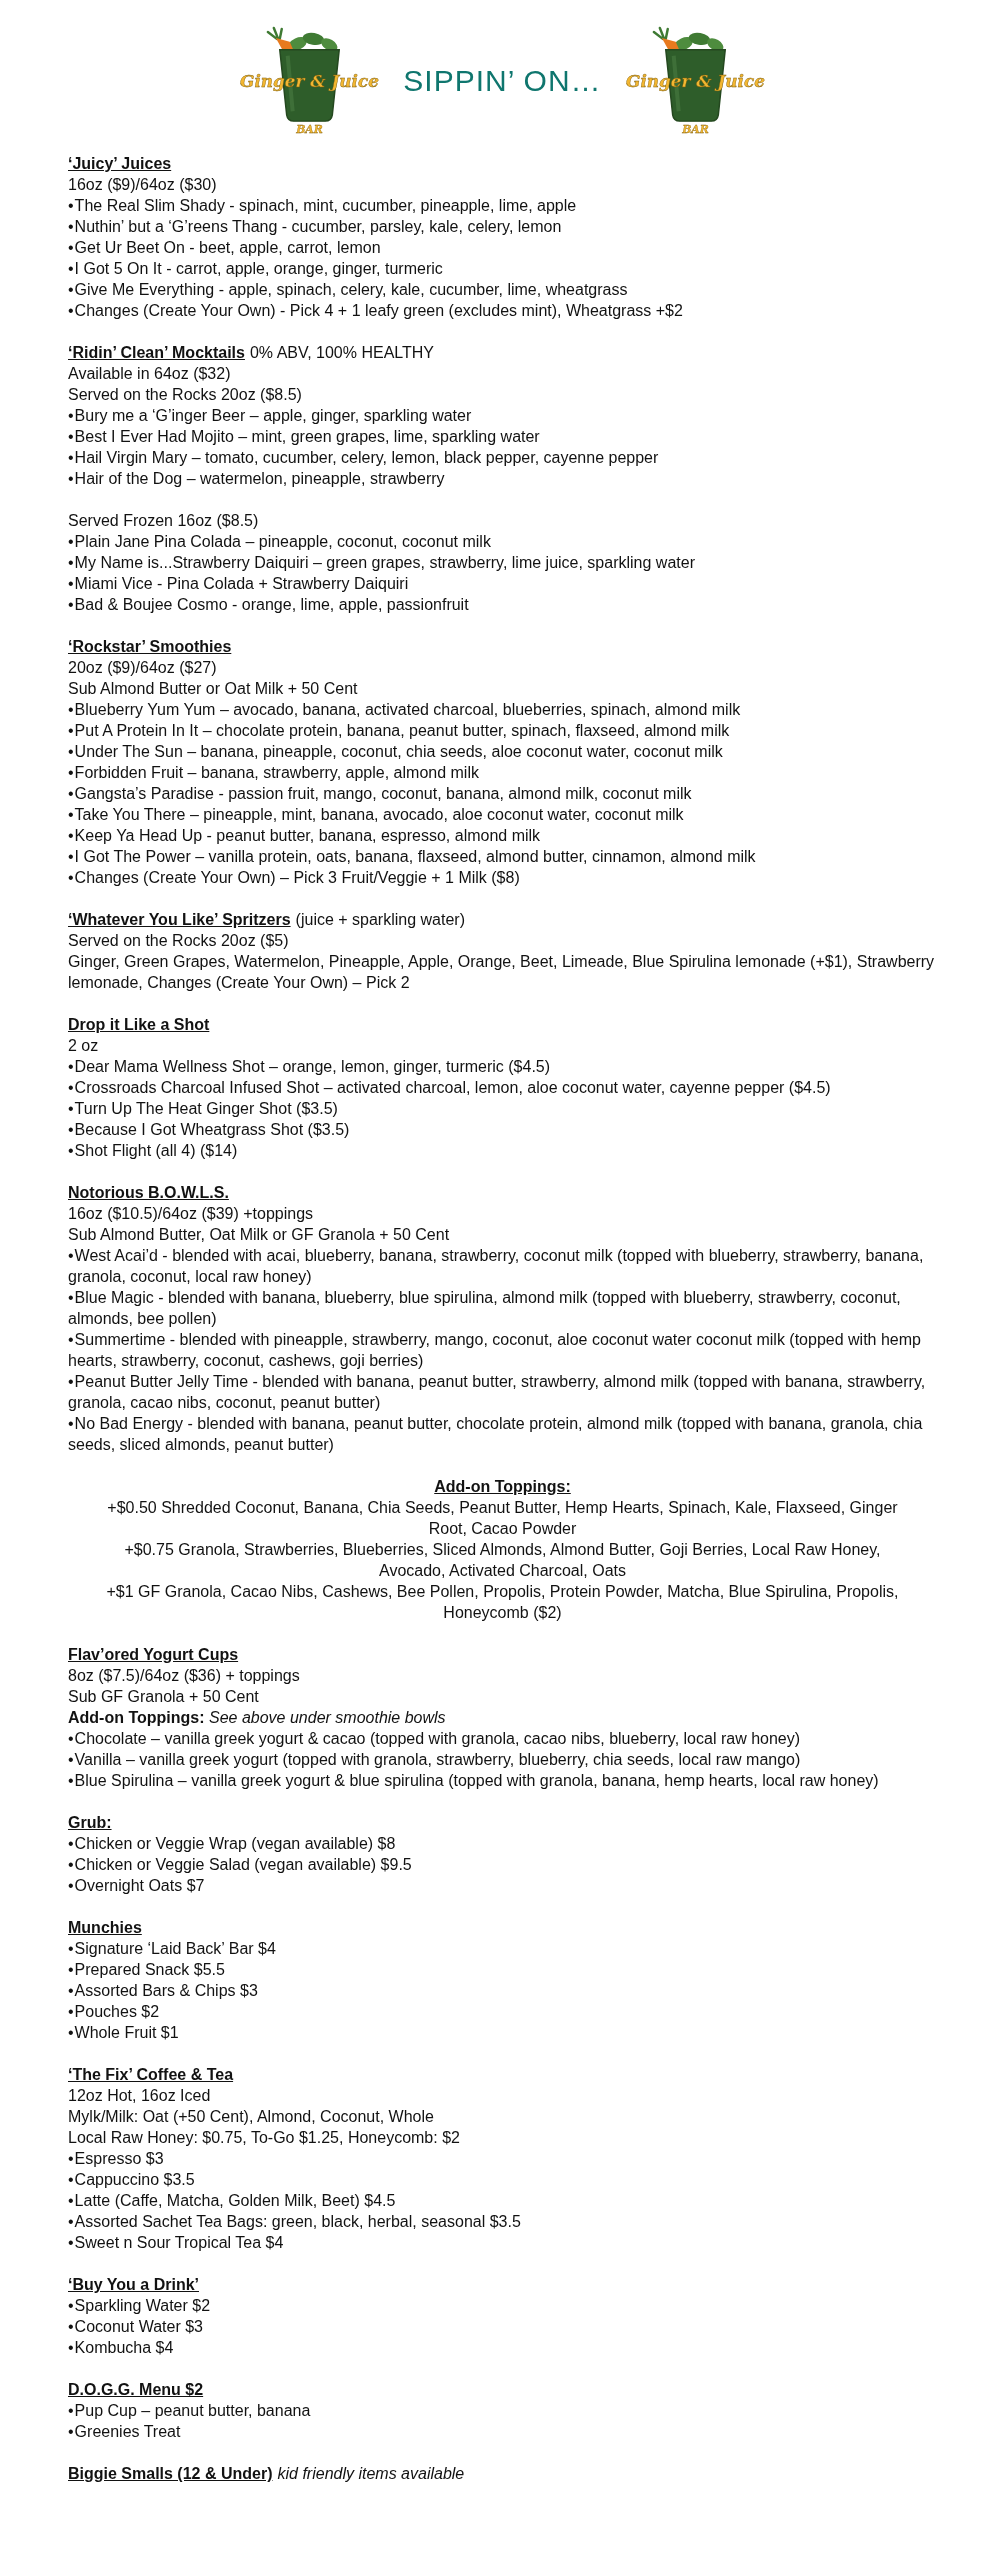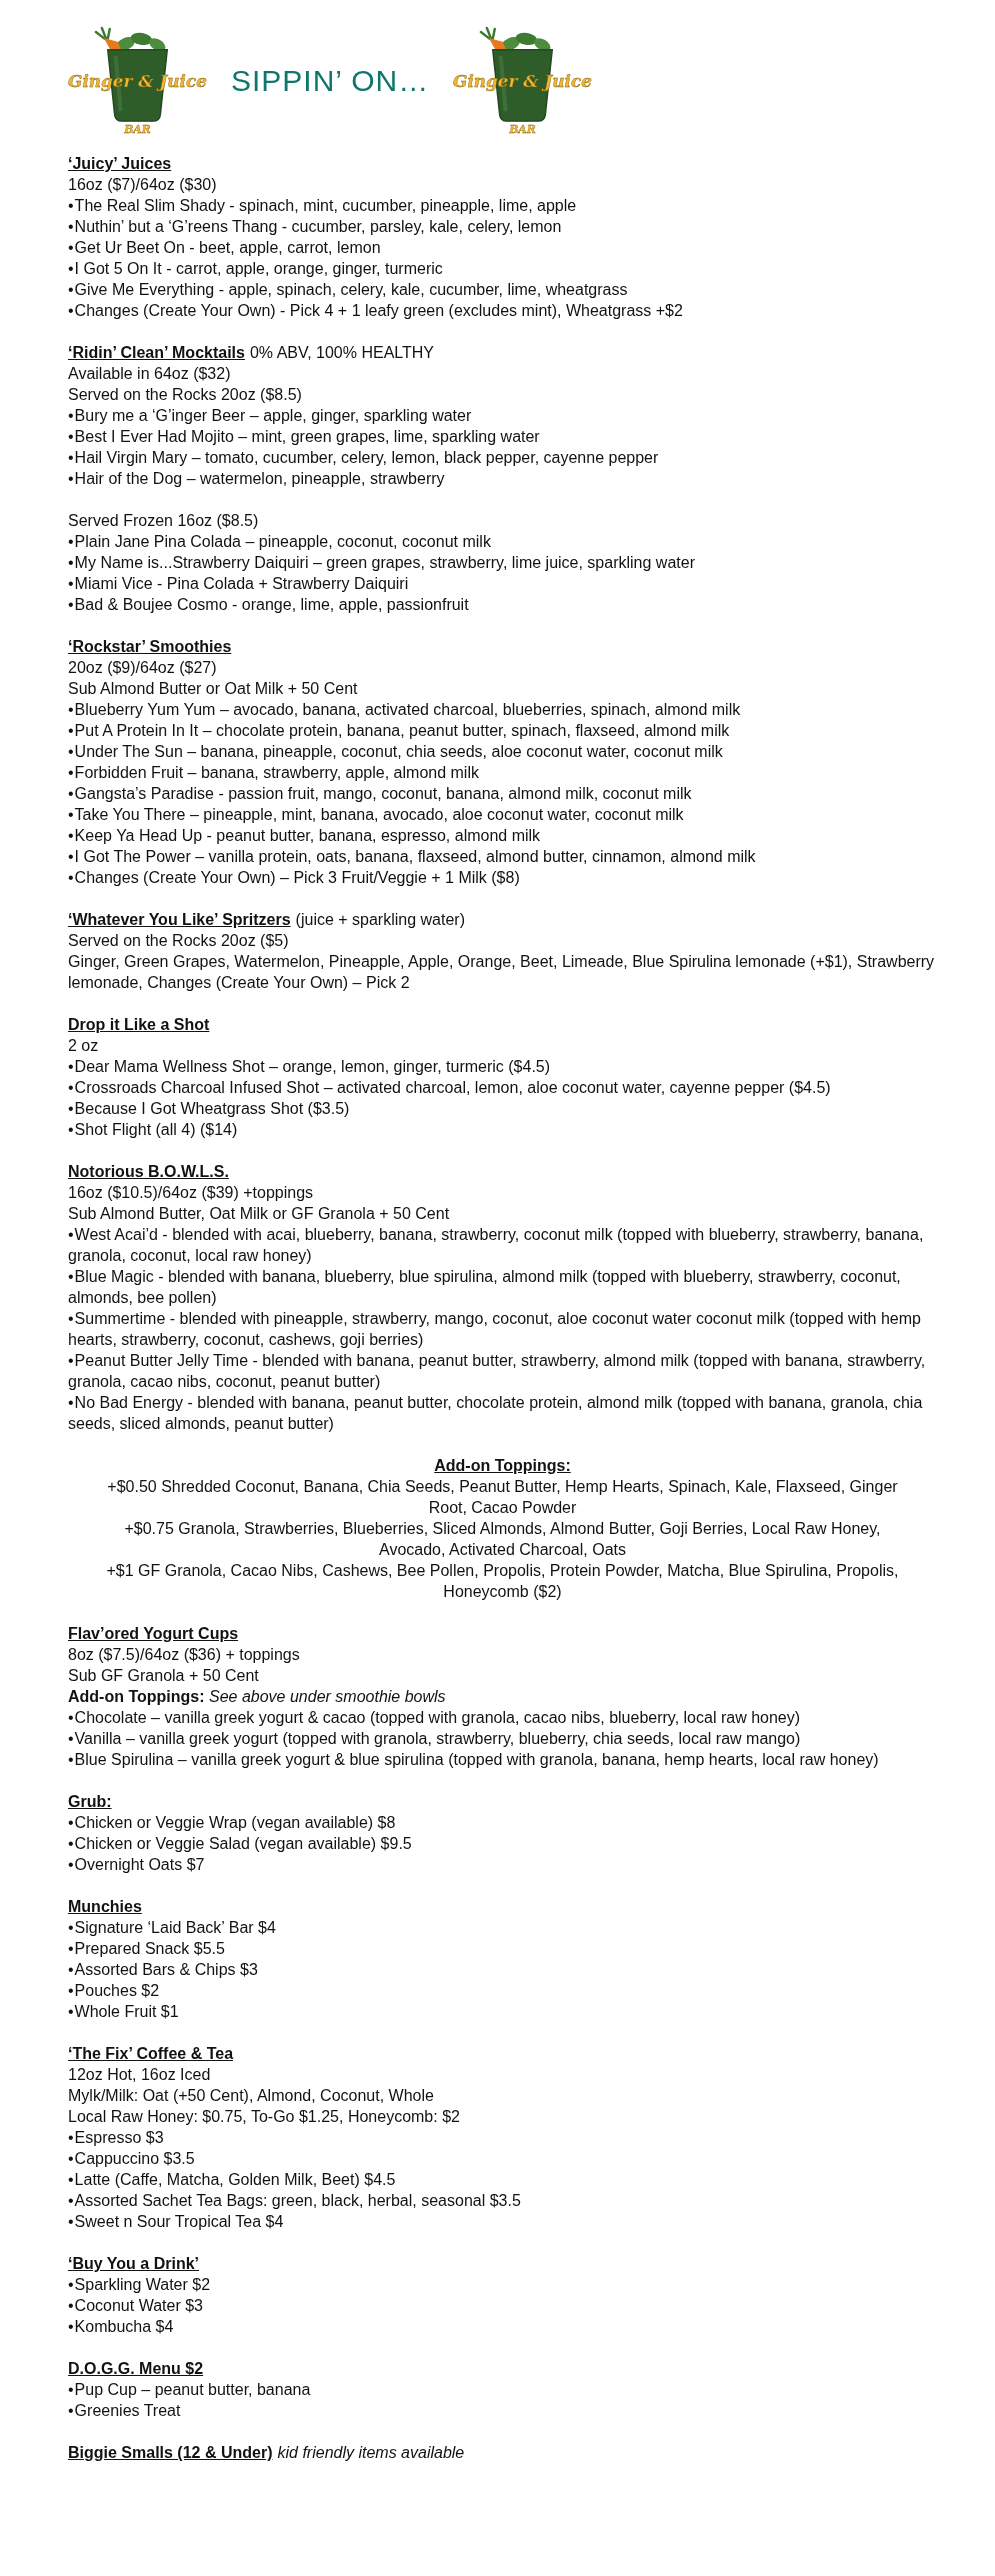--- a/index.html
+++ b/index.html
@@ -1,21 +1,21 @@
 <!DOCTYPE html>
 <html><head>
 <meta charset="utf-8">
 <style>
   * { margin:0; padding:0; box-sizing:border-box; }
   html,body { background:#ffffff; }
   body { width:995px; font-family:"Liberation Sans", sans-serif; color:#121212; }
   .page { width:995px; min-height:2576px; padding:26px 58px 24px 68px; background:#fff; }
 
   
-  .header { display:flex; align-items:center; justify-content:flex-start; gap:24px; margin-bottom:18px; }
+  .header { display:flex; align-items:center; justify-content:center; gap:24px; margin-bottom:18px; }
   .logo { flex:0 0 auto; }
   .title { font-size:30px; font-weight:400; letter-spacing:1px; color:#0f766e; white-space:nowrap; }
 
   
   .menu-section { margin-top:21px; font-size:16px; line-height:21px; }
   .menu-section.first { margin-top:4px; }
   .sec-head { line-height:21px; }
   .heading { font-weight:700; text-decoration:underline; }
   .suffix { margin-left:5px; font-weight:400; text-decoration:none; }
   .suffix.italic { font-style:italic; }
@@ -58,21 +58,21 @@
       <path d="M48 30 L53 86" stroke="#4a7c42" stroke-width="4" opacity="0.6"></path>
       <text x="70" y="62" text-anchor="middle" font-family="'DejaVu Serif',serif" font-style="italic" font-weight="bold" font-size="17" fill="#f2b631" stroke="#7a5a0a" stroke-width="0.4">Ginger &amp; Juice</text>
       <text x="70" y="108" text-anchor="middle" font-family="'DejaVu Serif',serif" font-style="italic" font-weight="bold" font-size="11" fill="#f2b631" stroke="#7a5a0a" stroke-width="0.3">BAR</text>
     </svg>
 
   </header>
 
   <main id="menu-root">
       <section class="menu-section first">
         <div class="sec-head"><span class="heading">‘Juicy’ Juices</span></div>
-        <div class="line">16oz ($7)/64oz ($30)</div>
+        <div class="line">16oz ($9)/64oz ($30)</div>
         <div class="line bullet"><span class="bdot">•</span><span>The Real Slim Shady - spinach, mint, cucumber, pineapple, lime, apple</span></div>
         <div class="line bullet"><span class="bdot">•</span><span>Nuthin’ but a ‘G’reens Thang - cucumber, parsley, kale, celery, lemon</span></div>
         <div class="line bullet"><span class="bdot">•</span><span>Get Ur Beet On - beet, apple, carrot, lemon</span></div>
         <div class="line bullet"><span class="bdot">•</span><span>I Got 5 On It - carrot, apple, orange, ginger, turmeric</span></div>
         <div class="line bullet"><span class="bdot">•</span><span>Give Me Everything - apple, spinach, celery, kale, cucumber, lime, wheatgrass</span></div>
         <div class="line bullet"><span class="bdot">•</span><span>Changes (Create Your Own) - Pick 4 + 1 leafy green (excludes mint), Wheatgrass +$2</span></div>
       </section>
       <section class="menu-section">
         <div class="sec-head"><span class="heading">‘Ridin’ Clean’ Mocktails</span><span class="suffix">0% ABV, 100% HEALTHY</span></div>
         <div class="line">Available in 64oz ($32)</div>
@@ -105,20 +105,21 @@
       <section class="menu-section">
         <div class="sec-head"><span class="heading">‘Whatever You Like’ Spritzers</span><span class="suffix">(juice + sparkling water)</span></div>
         <div class="line">Served on the Rocks 20oz ($5)</div>
         <div class="line">Ginger, Green Grapes, Watermelon, Pineapple, Apple, Orange, Beet, Limeade, Blue Spirulina lemonade (+$1), Strawberry lemonade, Changes (Create Your Own) – Pick 2</div>
       </section>
       <section class="menu-section">
         <div class="sec-head"><span class="heading">Drop it Like a Shot</span></div>
         <div class="line">2 oz</div>
         <div class="line bullet"><span class="bdot">•</span><span>Dear Mama Wellness Shot – orange, lemon, ginger, turmeric ($4.5)</span></div>
         <div class="line bullet"><span class="bdot">•</span><span>Crossroads Charcoal Infused Shot – activated charcoal, lemon, aloe coconut water, cayenne pepper ($4.5)</span></div>
+        <div class="line bullet"><span class="bdot">•</span><span>Turn Up The Heat Ginger Shot ($3.5)</span></div>
         <div class="line bullet"><span class="bdot">•</span><span>Because I Got Wheatgrass Shot ($3.5)</span></div>
         <div class="line bullet"><span class="bdot">•</span><span>Shot Flight (all 4) ($14)</span></div>
       </section>
       <section class="menu-section">
         <div class="sec-head"><span class="heading">Notorious B.O.W.L.S.</span></div>
         <div class="line">16oz ($10.5)/64oz ($39) +toppings</div>
         <div class="line">Sub Almond Butter, Oat Milk or GF Granola + 50 Cent</div>
         <div class="line bullet"><span class="bdot">•</span><span>West Acai’d - blended with acai, blueberry, banana, strawberry, coconut milk (topped with blueberry, strawberry, banana, granola, coconut, local raw honey)</span></div>
         <div class="line bullet"><span class="bdot">•</span><span>Blue Magic - blended with banana, blueberry, blue spirulina, almond milk (topped with blueberry, strawberry, coconut, almonds, bee pollen)</span></div>
         <div class="line bullet"><span class="bdot">•</span><span>Summertime - blended with pineapple, strawberry, mango, coconut, aloe coconut water coconut milk (topped with hemp hearts, strawberry, coconut, cashews, goji berries)</span></div>

